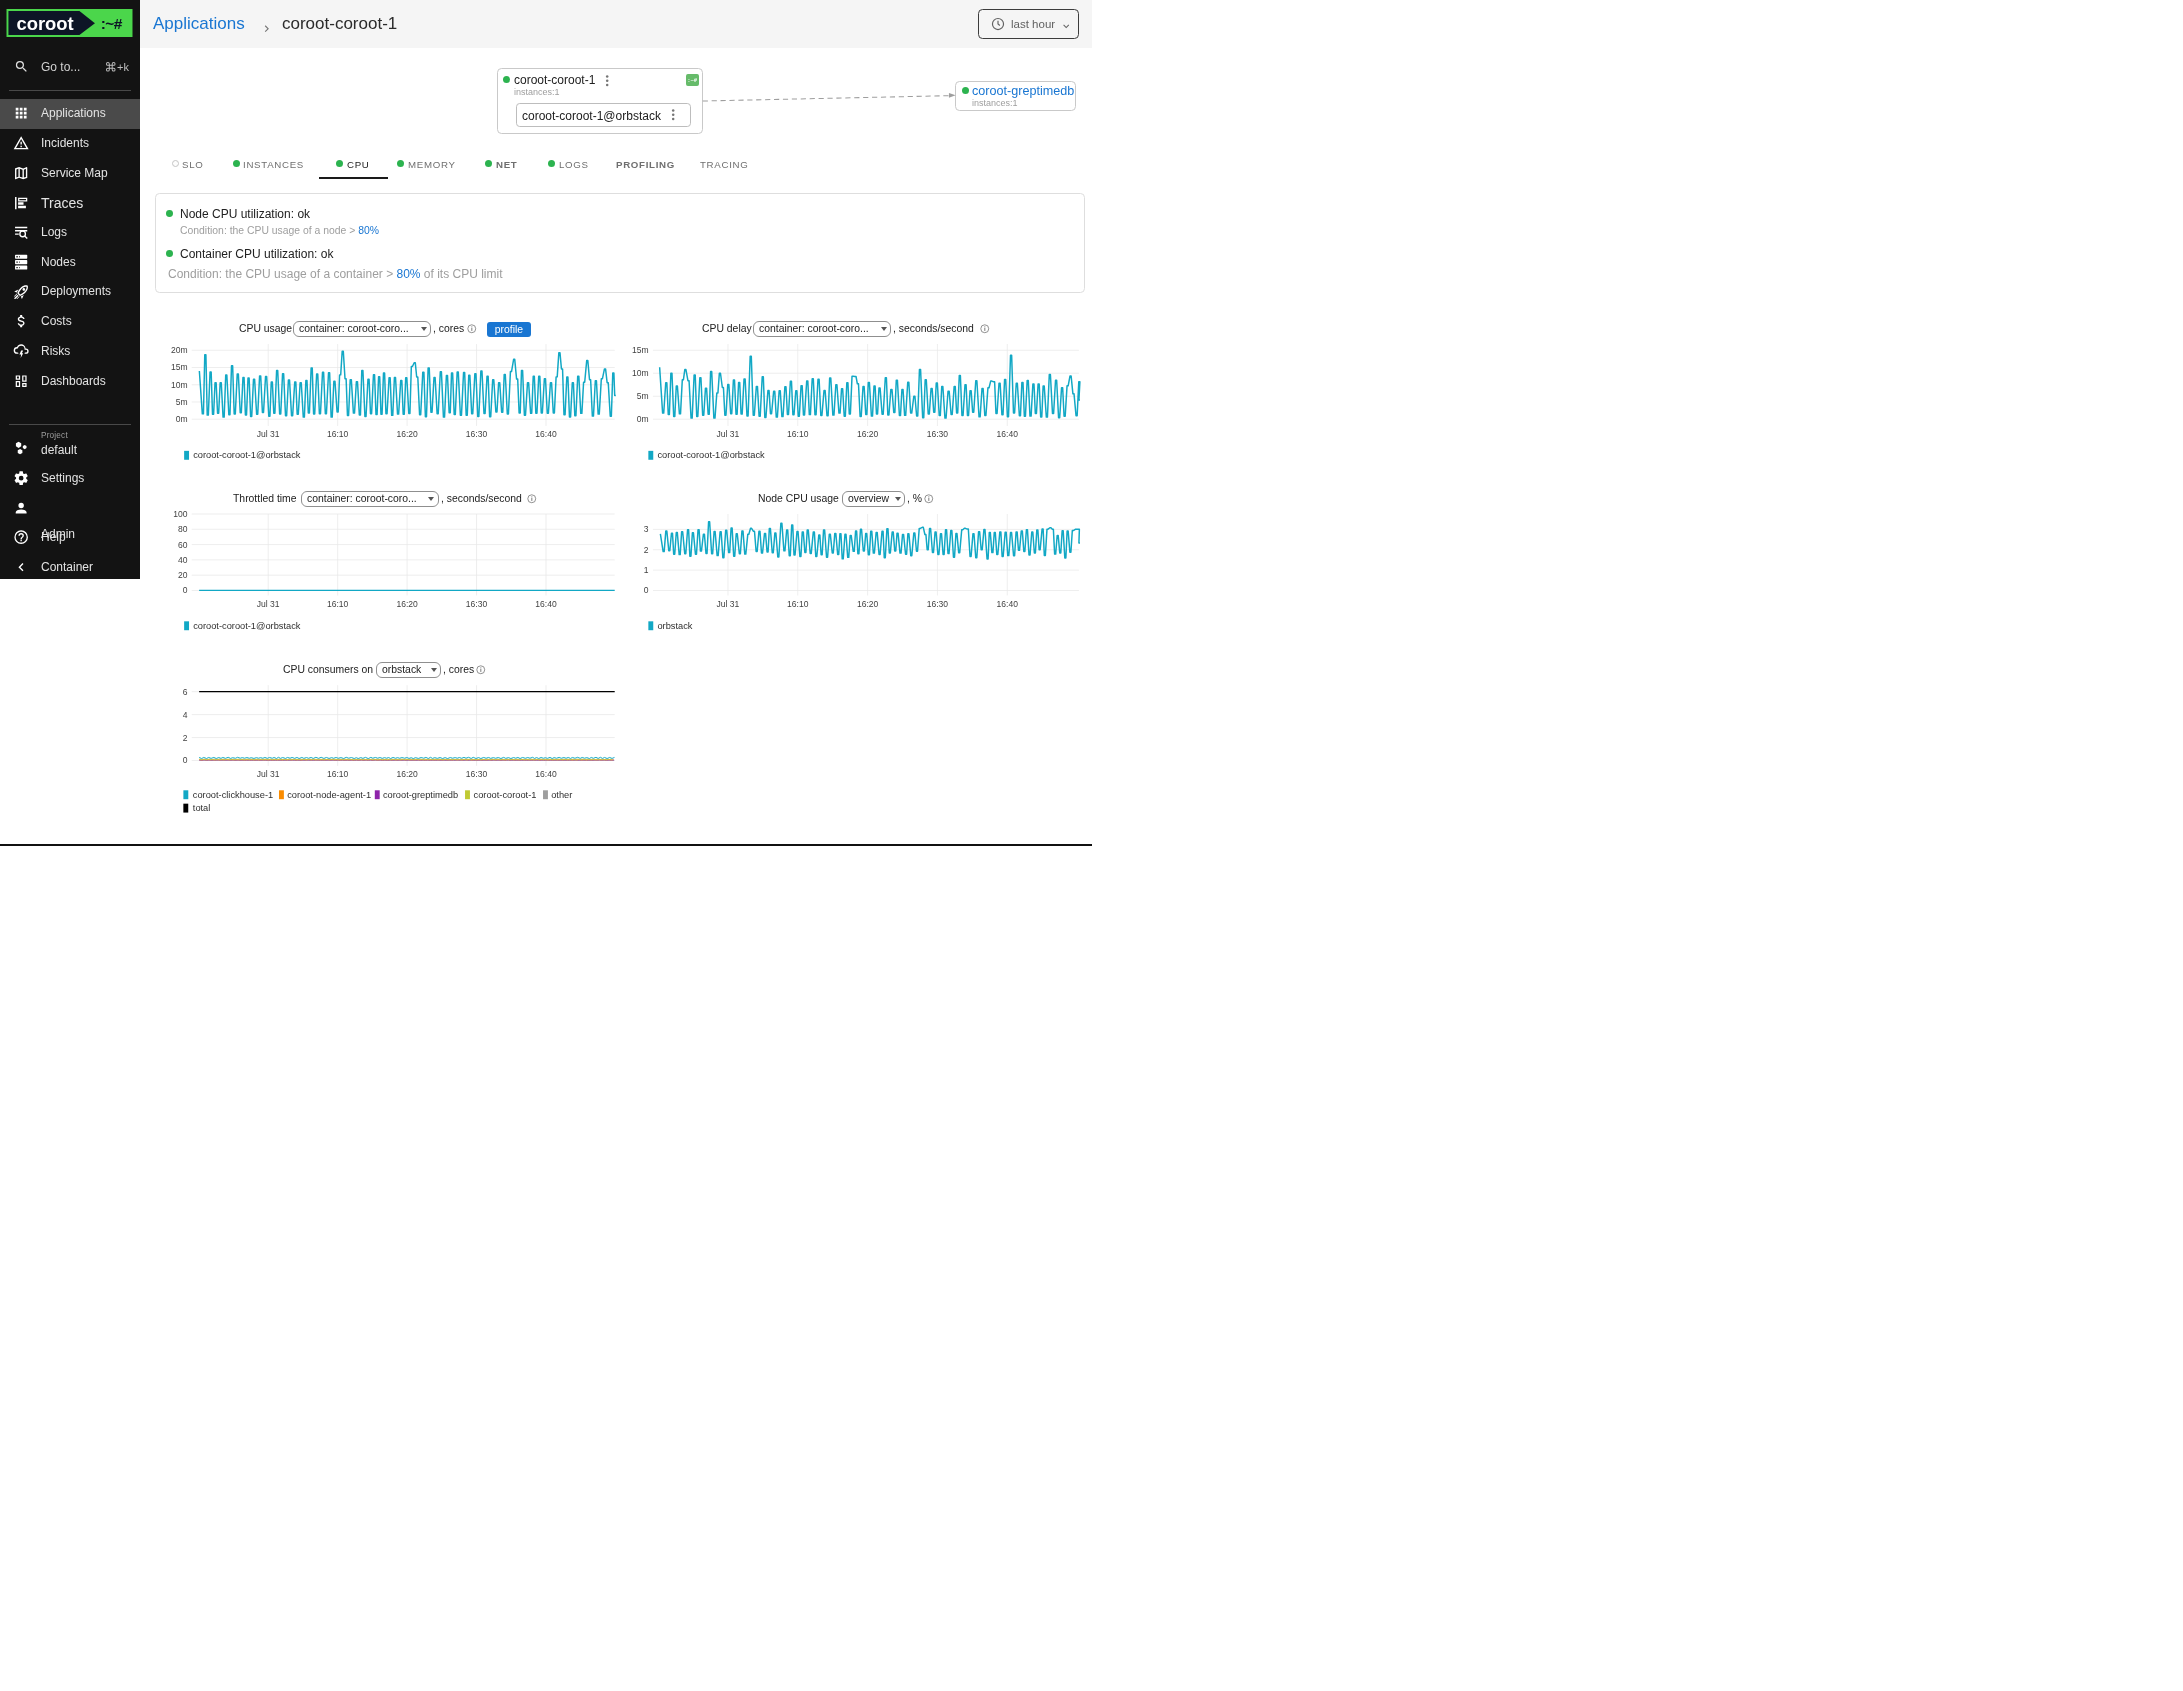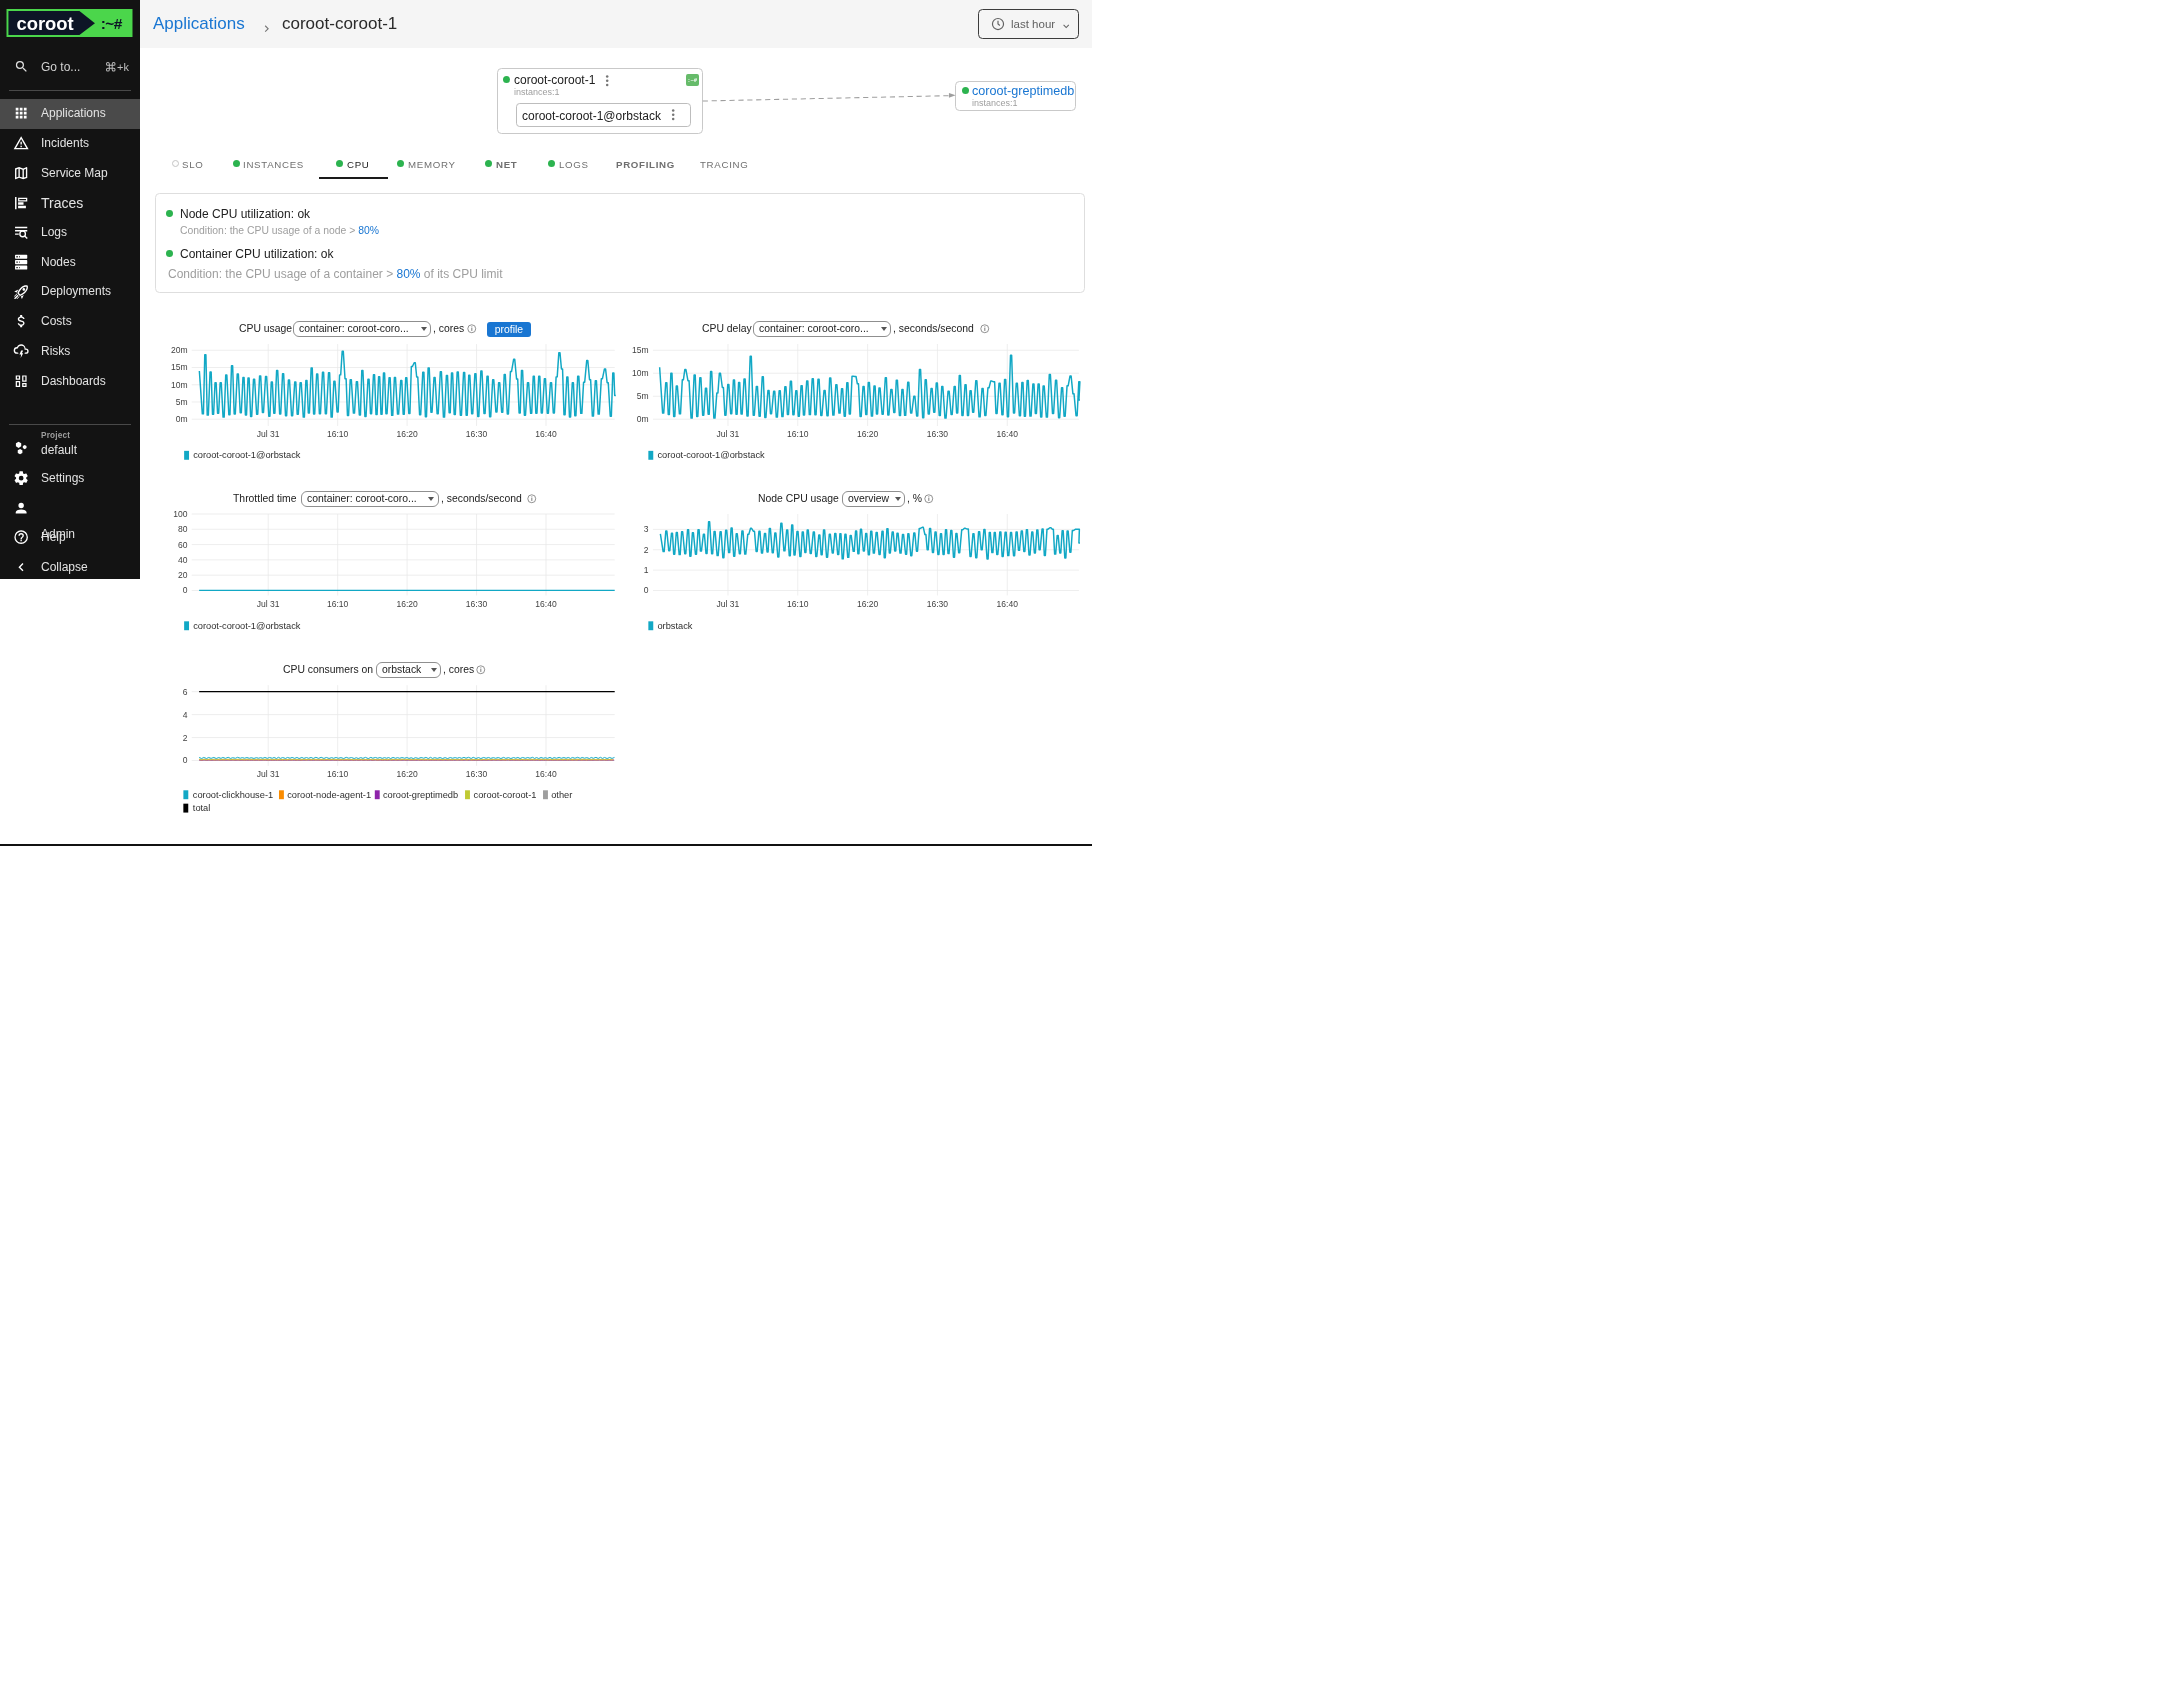--- a/index.html
+++ b/index.html
@@ -89,38 +89,38 @@
   </svg>
 <div class="abs" style="left:41px;top:374px;font-size:12px;color:#e3e3e3">Dashboards</div>
 <div class="abs" style="left:9px;top:424px;width:122px;height:0.7px;background:#494949"></div>
 <svg class="abs" style="left:13.4px;top:440px" width="16.3" height="16.3" viewBox="0 0 24 24">
     <g fill="#fff">
       <polygon points="8.2,2.6 12.1,4.85 12.1,9.35 8.2,11.6 4.3,9.35 4.3,4.85"></polygon>
       <polygon points="17.2,7.2 19.9,8.76 19.9,11.88 17.2,13.44 14.5,11.88 14.5,8.76"></polygon>
       <polygon points="10.4,13.2 13.8,15.16 13.8,19.08 10.4,21.04 7,19.08 7,15.16"></polygon>
     </g>
   </svg>
-<div class="abs" style="left:41px;top:431px;font-size:8.2px;font-weight:700;color:#9e9e9e;letter-spacing:0.2px">Project</div>
+<div class="abs" style="left:41px;top:431px;font-size:8.2px;font-weight:400;color:#9e9e9e;letter-spacing:0.2px">Project</div>
 <div class="abs" style="left:41px;top:443px;font-size:12px;color:#e3e3e3">default</div>
 <svg class="abs" style="left:13.4px;top:470px" width="16.3" height="16.3" viewBox="0 0 24 24">
     <path fill="#fff" d="M12,15.5A3.5,3.5 0 0,1 8.5,12A3.5,3.5 0 0,1 12,8.5A3.5,3.5 0 0,1 15.5,12A3.5,3.5 0 0,1 12,15.5M19.43,12.97C19.47,12.65 19.5,12.33 19.5,12C19.5,11.67 19.47,11.34 19.43,11L21.54,9.37C21.73,9.22 21.78,8.95 21.66,8.73L19.66,5.27C19.54,5.05 19.27,4.96 19.05,5.05L16.56,6.05C16.04,5.66 15.5,5.32 14.87,5.07L14.5,2.42C14.46,2.18 14.25,2 14,2H10C9.75,2 9.54,2.18 9.5,2.42L9.13,5.07C8.5,5.32 7.96,5.66 7.44,6.05L4.95,5.05C4.73,4.96 4.46,5.05 4.34,5.27L2.34,8.73C2.21,8.95 2.27,9.22 2.46,9.37L4.57,11C4.53,11.34 4.5,11.67 4.5,12C4.5,12.33 4.53,12.65 4.57,12.97L2.46,14.63C2.27,14.78 2.21,15.05 2.34,15.27L4.34,18.73C4.46,18.95 4.73,19.03 4.95,18.95L7.44,17.94C7.96,18.34 8.5,18.68 9.13,18.93L9.5,21.58C9.54,21.82 9.75,22 10,22H14C14.25,22 14.46,21.82 14.5,21.58L14.87,18.93C15.5,18.67 16.04,18.34 16.56,17.94L19.05,18.95C19.27,19.03 19.54,18.95 19.66,18.73L21.66,15.27C21.78,15.05 21.73,14.78 21.54,14.63L19.43,12.97Z"></path>
   </svg>
 <div class="abs" style="left:41px;top:471px;font-size:12px;color:#e3e3e3">Settings</div>
 <svg class="abs" style="left:13.4px;top:500px" width="16.3" height="16.3" viewBox="0 0 24 24">
     <path fill="#fff" d="M12,4A4,4 0 0,1 16,8A4,4 0 0,1 12,12A4,4 0 0,1 8,8A4,4 0 0,1 12,4M12,14C16.42,14 20,15.79 20,18V20H4V18C4,15.79 7.58,14 12,14Z"></path>
   </svg>
 <div class="abs" style="left:41px;top:527px;font-size:12px;color:#e3e3e3">Admin</div>
 <svg class="abs" style="left:13.4px;top:529px" width="16.3" height="16.3" viewBox="0 0 24 24">
     <path fill="#fff" d="M11,18H13V16H11V18M12,2A10,10 0 0,0 2,12A10,10 0 0,0 12,22A10,10 0 0,0 22,12A10,10 0 0,0 12,2M12,20C7.59,20 4,16.41 4,12C4,7.59 7.59,4 12,4C16.41,4 20,7.59 20,12C20,16.41 16.41,20 12,20M12,6A4,4 0 0,0 8,10H10A2,2 0 0,1 12,8A2,2 0 0,1 14,10C14,12 11,11.75 11,15H13C13,12.75 16,12.5 16,10A4,4 0 0,0 12,6Z"></path>
   </svg>
 <div class="abs" style="left:41px;top:530px;font-size:12px;color:#e3e3e3">Help</div>
 <svg class="abs" style="left:13.4px;top:559px" width="16.3" height="16.3" viewBox="0 0 24 24">
     <path fill="#fff" d="M15.41,16.58L10.83,12L15.41,7.41L14,6L8,12L14,18L15.41,16.58Z"></path>
   </svg>
-<div class="abs" style="left:41px;top:560px;font-size:12px;color:#e3e3e3">Collapse</div>
+<div class="abs" style="left:41px;top:560px;font-size:12px;color:#e3e3e3">Container</div>
 <div class="abs" style="left:497px;top:68px;width:206px;height:66px;border:0.7px solid #c9c9c9;border-radius:4.5px;background:#fff"></div>
 <div class="abs dot" style="left:503px;top:76px;width:7.4px;height:7.4px"></div>
 <div class="abs" style="left:514px;top:73px;font-size:12px;color:#212121">coroot-coroot-1</div>
 <svg class="abs" style="left:602px;top:74px" width="10.4" height="13.4" viewBox="0 0 14 18">
 <g fill="#757575">
       <circle cx="7" cy="3.2" r="1.7"></circle>
       <circle cx="7" cy="9" r="1.7"></circle>
       <circle cx="7" cy="14.8" r="1.7"></circle>
     </g>
   </svg>

